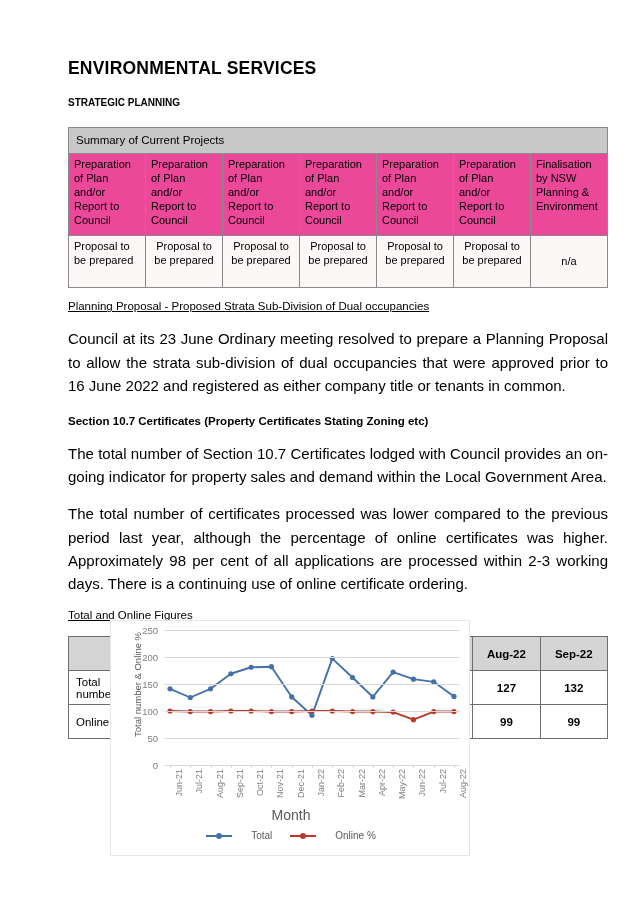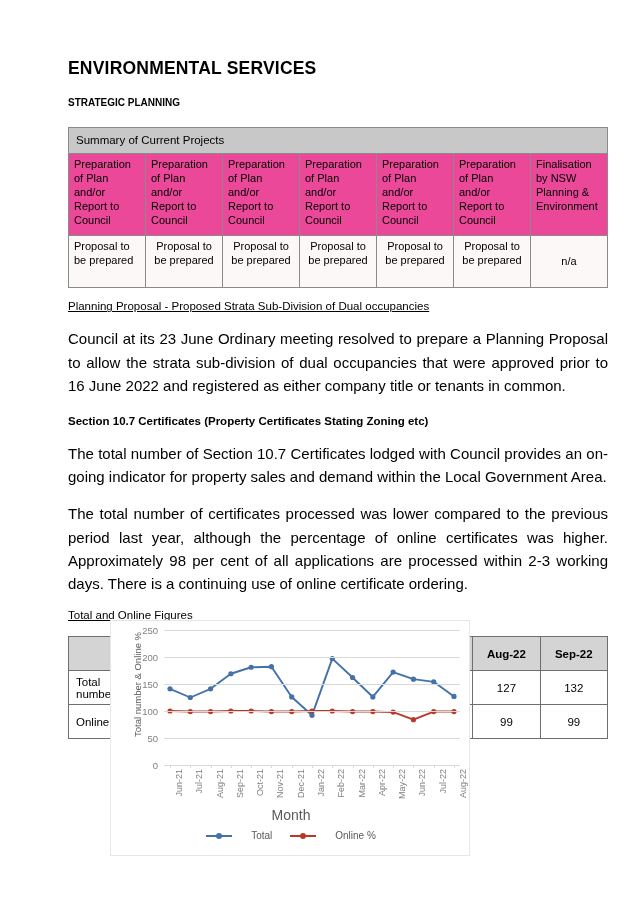--- a/index.html
+++ b/index.html
@@ -122,21 +122,21 @@
   }
   table.figures thead th.corner { background: #d4d4d4; }
   table.figures tbody td {
     text-align: center;
     background: #ffffff;
   }
   table.figures tbody td.label {
     text-align: left;
     padding-left: 7px;
   }
-  table.figures tbody td.b { font-weight: normal; }
+  table.figures tbody td.b { font-weight: bold; }
 
   
   .chart-frame {
     position: absolute;
     left: 110px;
     top: 620px;
     width: 360px;
     height: 236px;
     border: 1px solid #e6e6e6;
     background: #ffffff;

